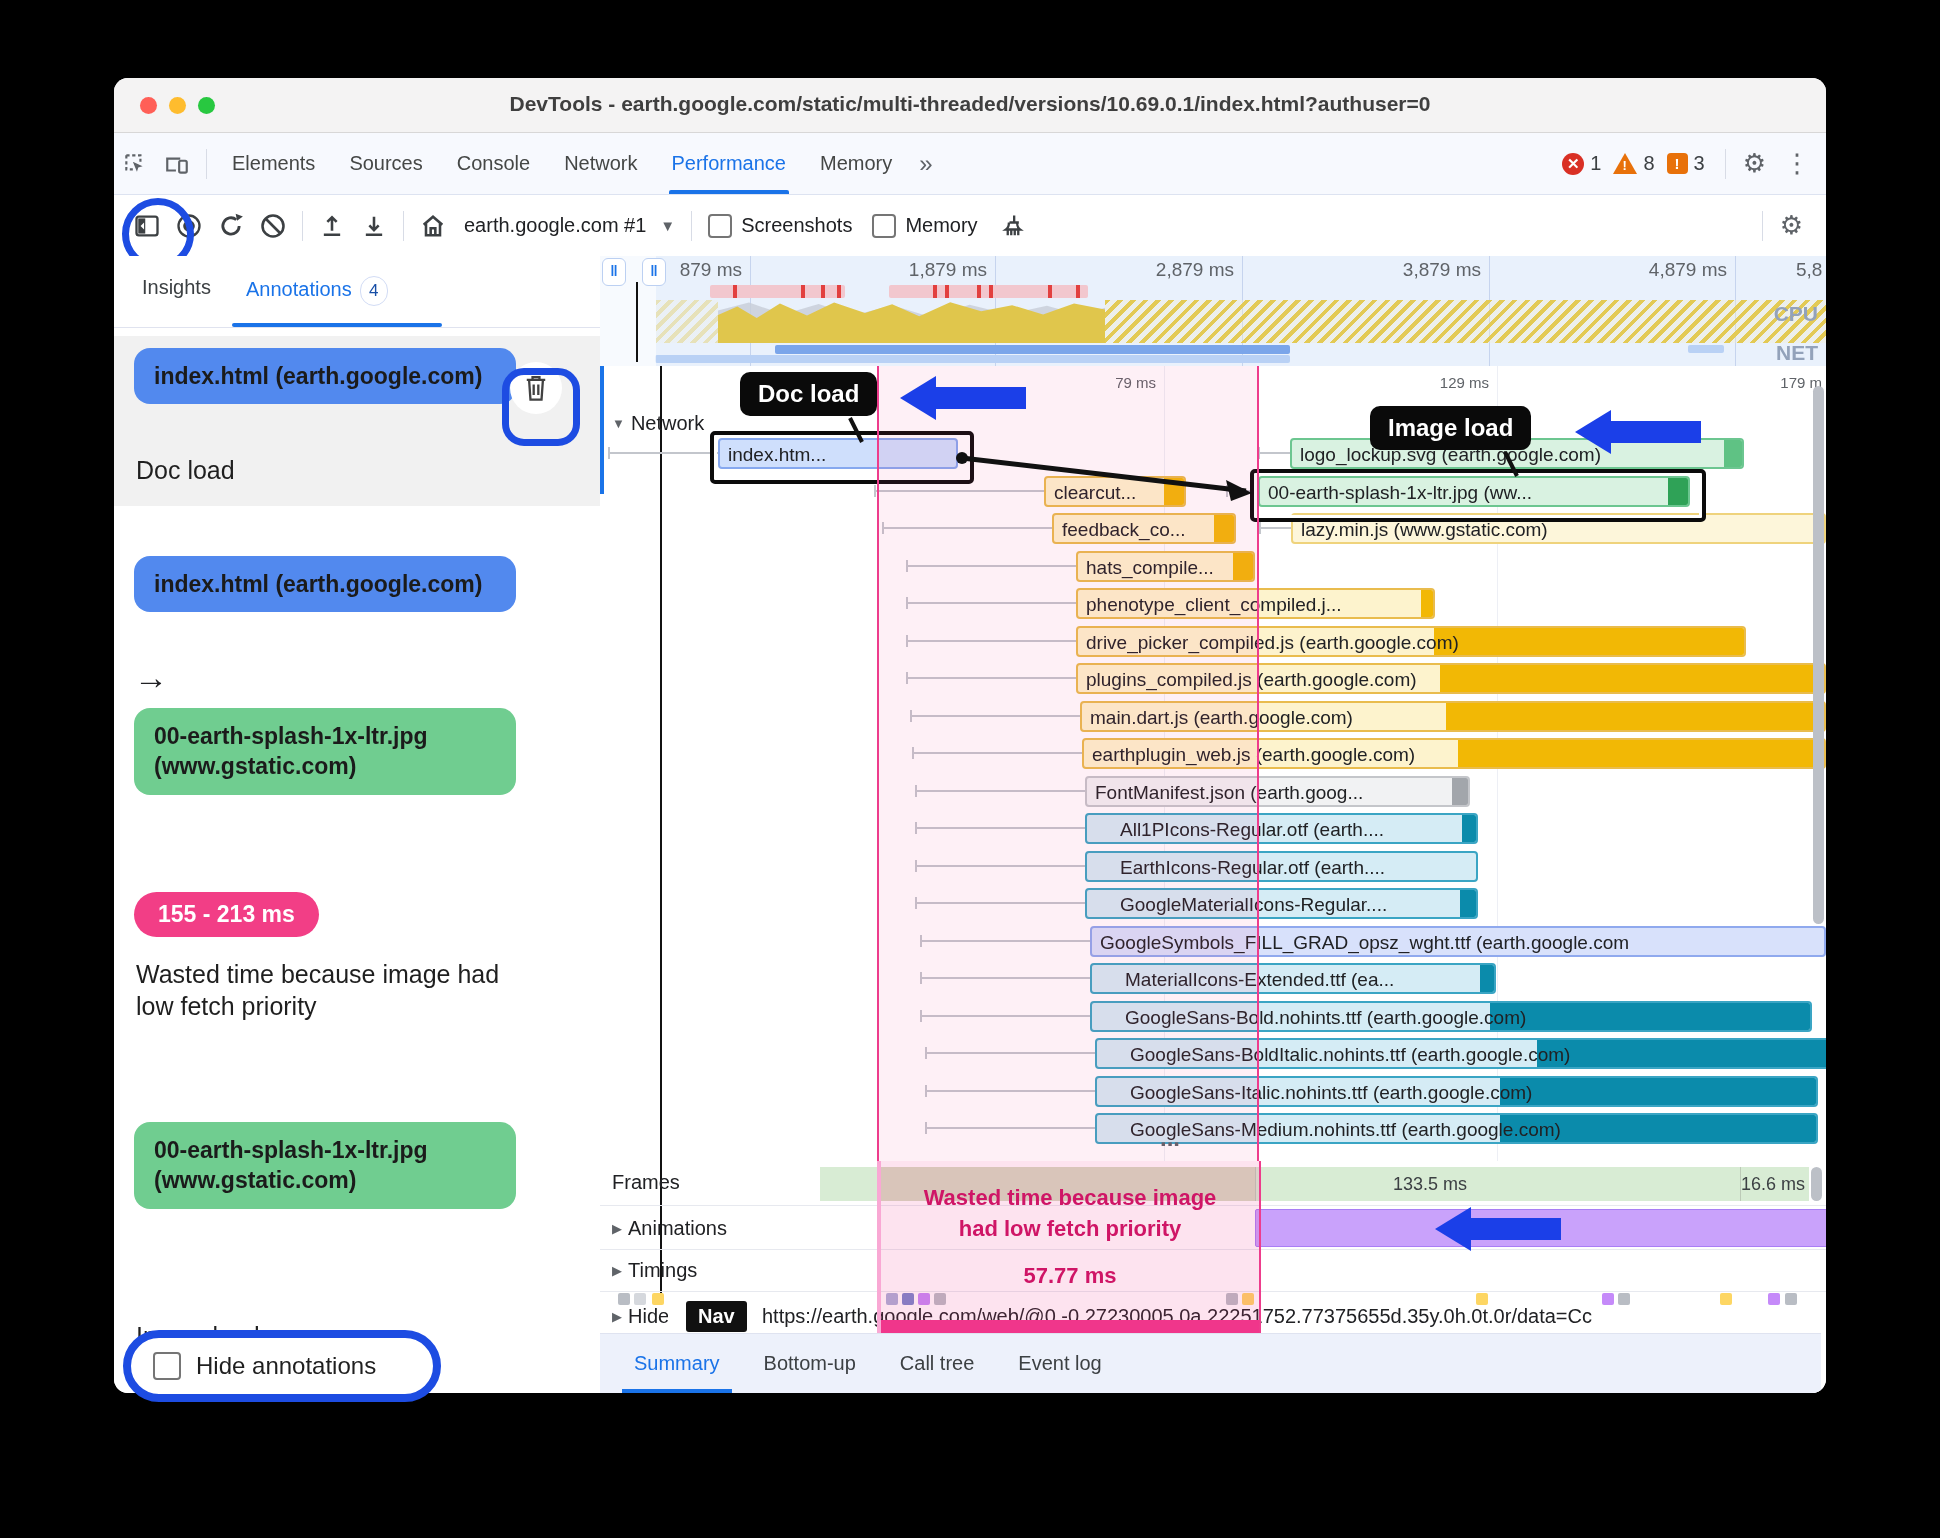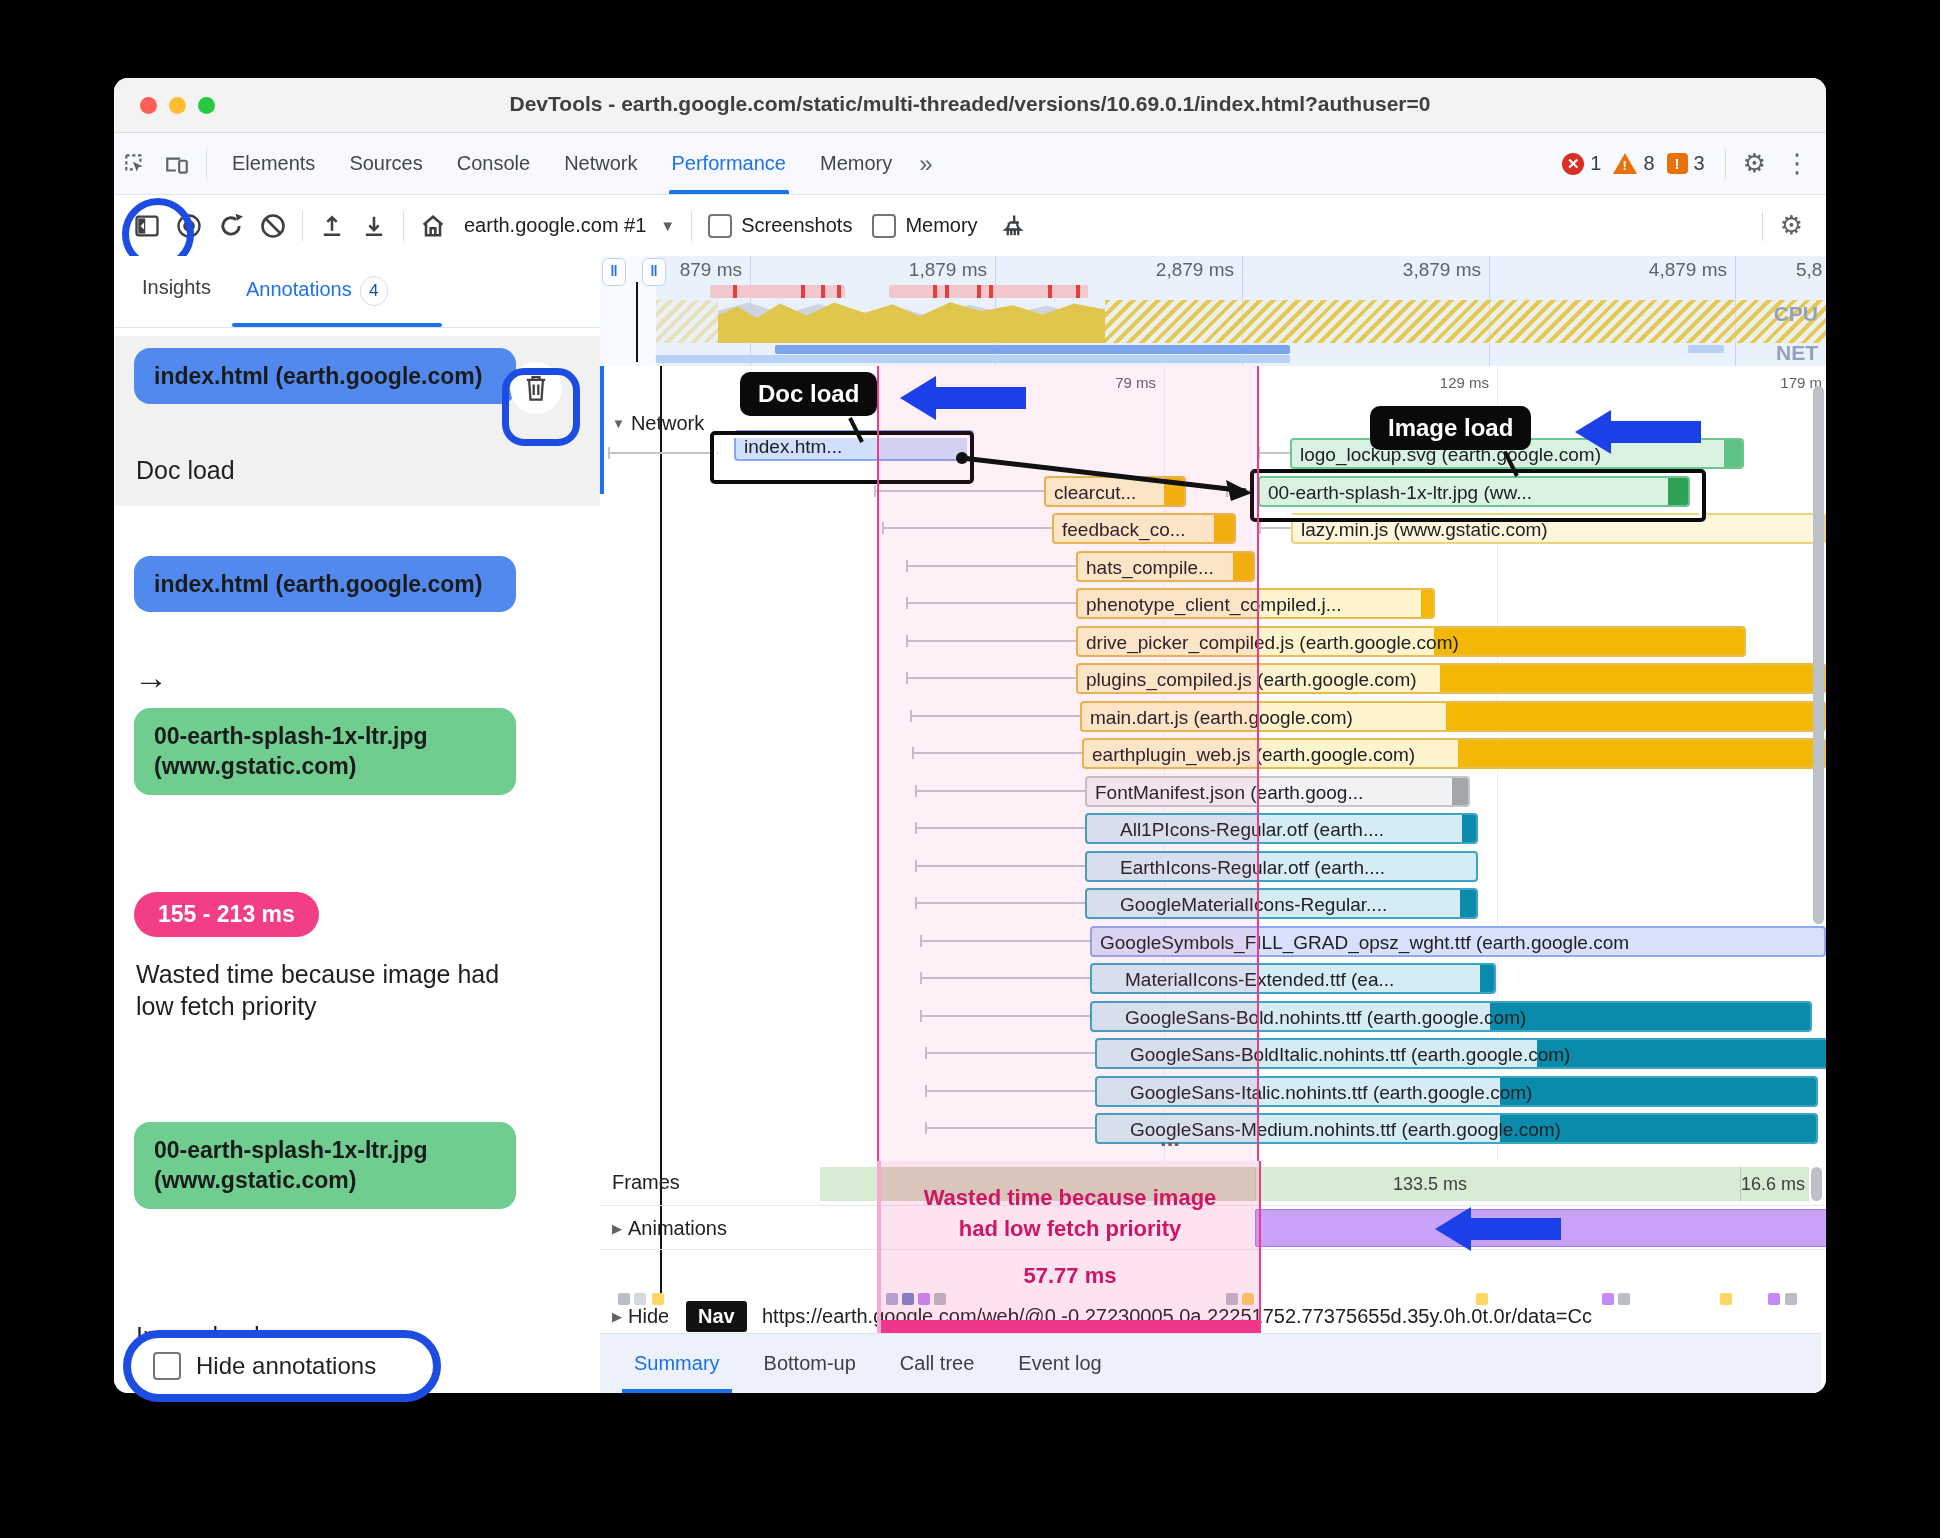--- a/index.html
+++ b/index.html
@@ -339,21 +339,21 @@
             <div class="abs wmarker" style="left: 446px; width: 110px; text-align: right;">79 ms</div>
             <div class="abs wmarker" style="left: 779px; width: 110px; text-align: right;">129 ms</div>
             <div class="abs wmarker" style="left: 1112px; width: 110px; text-align: right;">179 m</div>
           </div>
       <div class="abs navline" style="left:60px;top:0;height:795px;"></div>
       <div class="abs trackacc"></div>
       <div class="abs tracklbl"><span class="tri">▼</span><span>Network</span></div>
       <div id="wrows">
             <div class="abs whisk" style="left: 8px; top: 86px; width: 110px;"></div>
             <div class="abs whiskT" style="left: 8px; top: 81px;"></div>
-            <div class="abs entry k-doc" style="left: 118px; top: 64px; width: 240px; margin-left: 16px;"><span>index.htm...</span></div>
+            <div class="abs entry k-doc" style="left: 118px; top: 72px; width: 240px;"><span>index.htm...</span></div>
             <div class="abs annobox" style="left: 110px; top: 65px; width: 256px; height: 45px;"></div>
             <div class="abs whisk" style="left: 658px; top: 86px; width: 32px;"></div>
             <div class="abs whiskT" style="left: 658px; top: 81px;"></div>
             <div class="abs entry k-green" style="left: 690px; top: 72px; width: 454px;"><div class="cap c-green" style="width: 18px;"></div><span>logo_lockup.svg (earth.google.com)</span></div>
             <div class="abs whisk" style="left: 274px; top: 124px; width: 170px;"></div>
             <div class="abs whiskT" style="left: 274px; top: 119px;"></div>
             <div class="abs entry k-yellow" style="left: 444px; top: 110px; width: 142px;"><div class="cap c-amber" style="width: 20px;"></div><span>clearcut...</span></div>
             <div class="abs whisk" style="left: 626px; top: 124px; width: 32px;"></div>
             <div class="abs whiskT" style="left: 626px; top: 119px;"></div>
             <div class="abs entry k-greendark" style="left: 658px; top: 110px; width: 432px;"><div class="cap c-greendark" style="width: 20px;"></div><span>00-earth-splash-1x-ltr.jpg (ww...</span></div>
@@ -447,20 +447,23 @@
         <div class="abs fseg" style="left:1140px;width:68px;background:#d8ecd4;border-left:1px solid #bccab7;"></div>
         <span class="abs ftxt" style="left:1138px;width:70px;text-align:center;">16.6 ms</span>
         <div class="abs vscroll" style="left:1211px;top:6px;height:34px;"></div>
       </div>
 
       <div class="abs trow" style="top:44px;height:44px;">
         <span class="abs trowlbl" style="top:12px;"><span class="tri">▶</span><span>Animations</span></span>
         <div class="abs anim" style="left:655px;width:571px;top:4px;"></div>
       </div>
 
+      <div class="abs trow" style="top:88px;height:42px;">
+        <span class="abs trowlbl" style="top:10px;"><span class="tri">▶</span><span>Timings</span></span>
+      </div>
 
       <div class="abs trow" style="top:130px;height:42px;border-bottom:none;">
         <div id="chips">
               <div class="abs chip" style="left: 18px; background: rgb(185, 189, 196);"></div>
               <div class="abs chip" style="left: 34px; background: rgb(213, 216, 221);"></div>
               <div class="abs chip" style="left: 52px; background: rgb(253, 214, 99);"></div>
               <div class="abs chip" style="left: 286px; background: rgb(170, 176, 216);"></div>
               <div class="abs chip" style="left: 302px; background: rgb(121, 134, 203);"></div>
               <div class="abs chip" style="left: 318px; background: rgb(197, 138, 249);"></div>
               <div class="abs chip" style="left: 334px; background: rgb(185, 189, 196);"></div>

